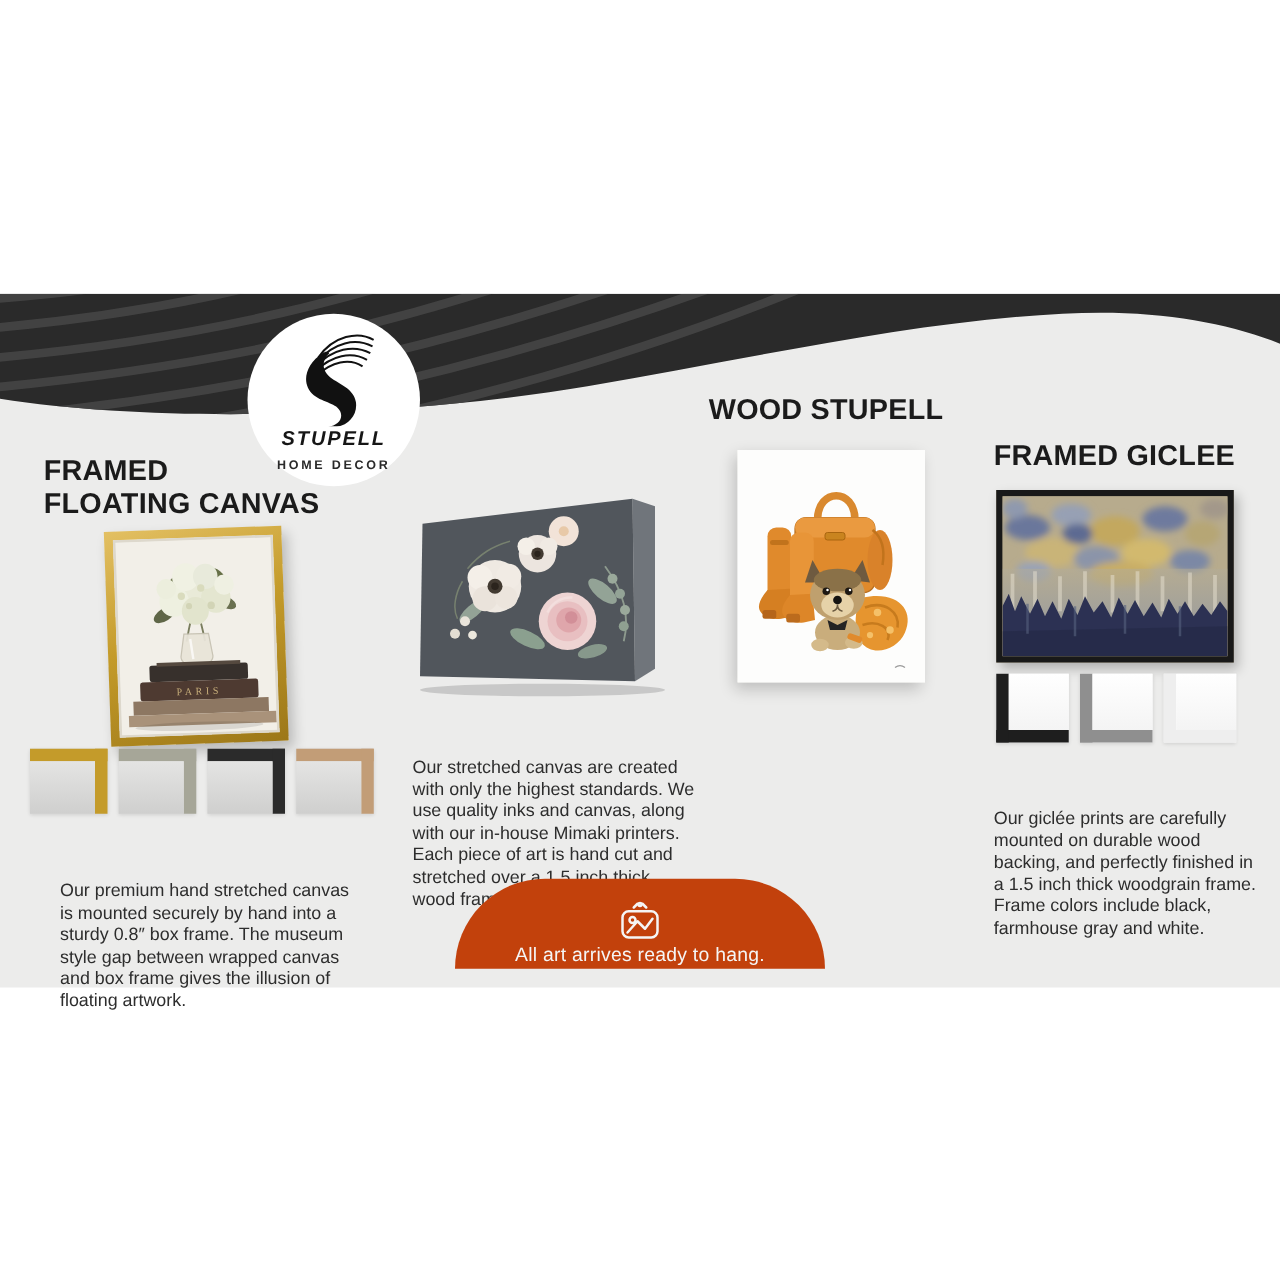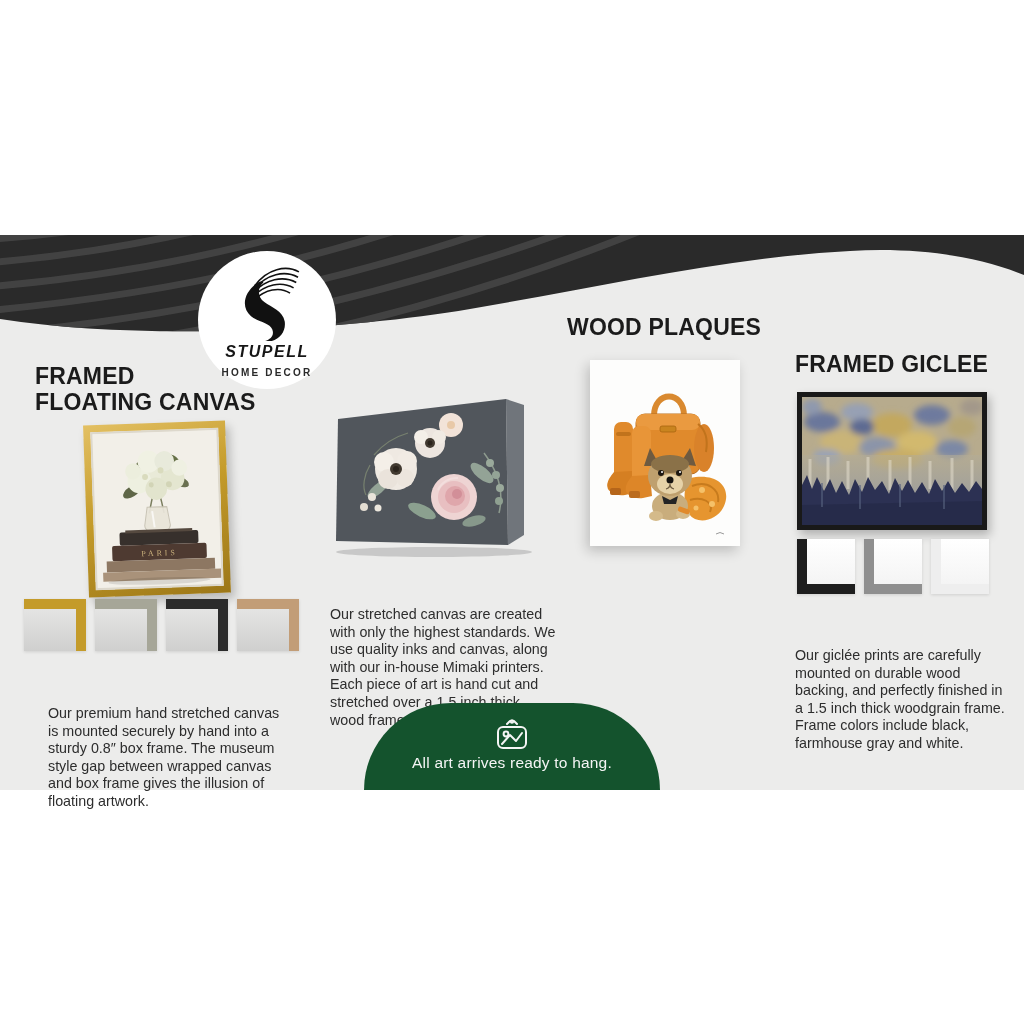--- a/index.html
+++ b/index.html
@@ -41,22 +41,22 @@
   .plaque{position:absolute;left:590px;top:360px;width:150px;height:186px;background:#fdfdfc;
     box-shadow:-3px 5px 12px rgba(0,0,0,0.20);z-index:4;}
   .plaque svg{display:block;width:100%;height:100%;}
 
   
   .giclee-frame{position:absolute;left:797px;top:392px;width:190px;height:138px;border:5px solid #191919;
     box-sizing:border-box;background:#b7ab8d;box-shadow:3px 5px 9px rgba(0,0,0,0.25);z-index:4;}
   .giclee-frame svg{display:block;width:100%;height:100%;}
 
   
-  .dome{position:absolute;left:364px;top:703px;width:296px;height:87px;background:#14532d;
-    border-radius:150px 150px 0 0;z-index:5;display:flex;flex-direction:column;align-items:center;}
+  .dome{position:absolute;left:364px;top:703px;width:296px;height:72px;background:#c2410c;
+    border-radius:150px 150px 0 0;z-index:5;display:flex;flex-direction:column;align-items:center;justify-content:center;}
   .dome-icon{margin-top:16px;width:36px;height:32px;}
   .dome-text{color:#f5f5f5;font-size:15.5px;margin-top:3px;letter-spacing:0.2px;}
 </style>
 </head>
 <body>
 
 <div id="poster">
 
   <div class="content-bg"></div>
 
@@ -186,21 +186,21 @@
       <path d="M104,95 a20,20 0 0 1 20,-12" stroke="#f3dedd" stroke-width="2" fill="none"></path>
       <circle cx="38" cy="102" r="4" fill="#e9e4da"></circle>
         <circle cx="30" cy="112" r="4" fill="#e4ded3"></circle>
         <circle cx="44" cy="113" r="3.5" fill="#ece7dd"></circle>
     </g>
   </svg>
 
   <div class="col-body" style="left:330px;top:562px;width:228px;">Our stretched canvas are created with only the highest standards. We use quality inks and canvas, along with our in-house Mimaki printers. Each piece of art is hand cut and stretched over a 1.5 inch thick wood frame for hanging.</div>
 
   <div class="col-heading" style="left:567px;top:314px;">
-    <div>WOOD PLAQUES</div>
+    <div>WOOD STUPELL</div>
   </div>
 
   <div class="plaque">
     <svg viewBox="0 0 150 186">
       <rect width="150" height="186" fill="#fdfdfc"></rect>
 
       <path d="M64,56 C64,30 94,30 94,56" stroke="#d9892f" stroke-width="6" fill="none"></path>
       <rect x="46" y="54" width="64" height="60" rx="9" fill="#e08a2c" stroke="#b96f1f" stroke-width="1"></rect>
       <rect x="46" y="54" width="64" height="16" rx="8" fill="#ea9a40"></rect>
       <rect x="70" y="66" width="16" height="6" rx="2" fill="#c9841f" stroke="#a9650f" stroke-width="0.8"></rect>

